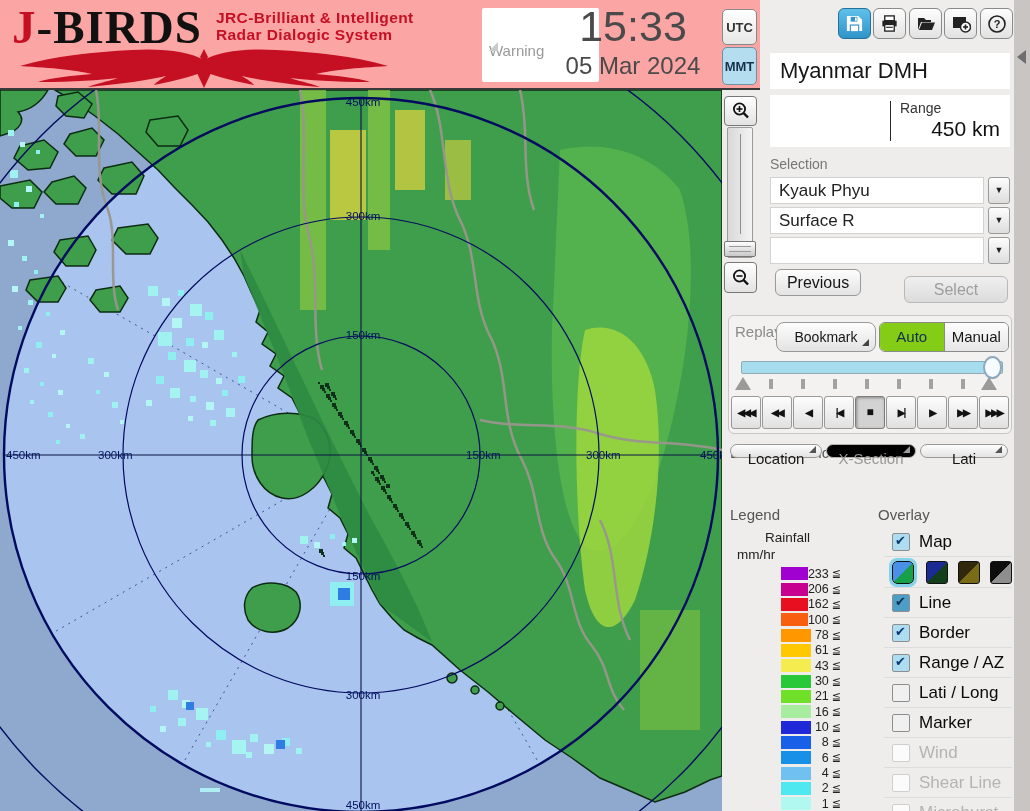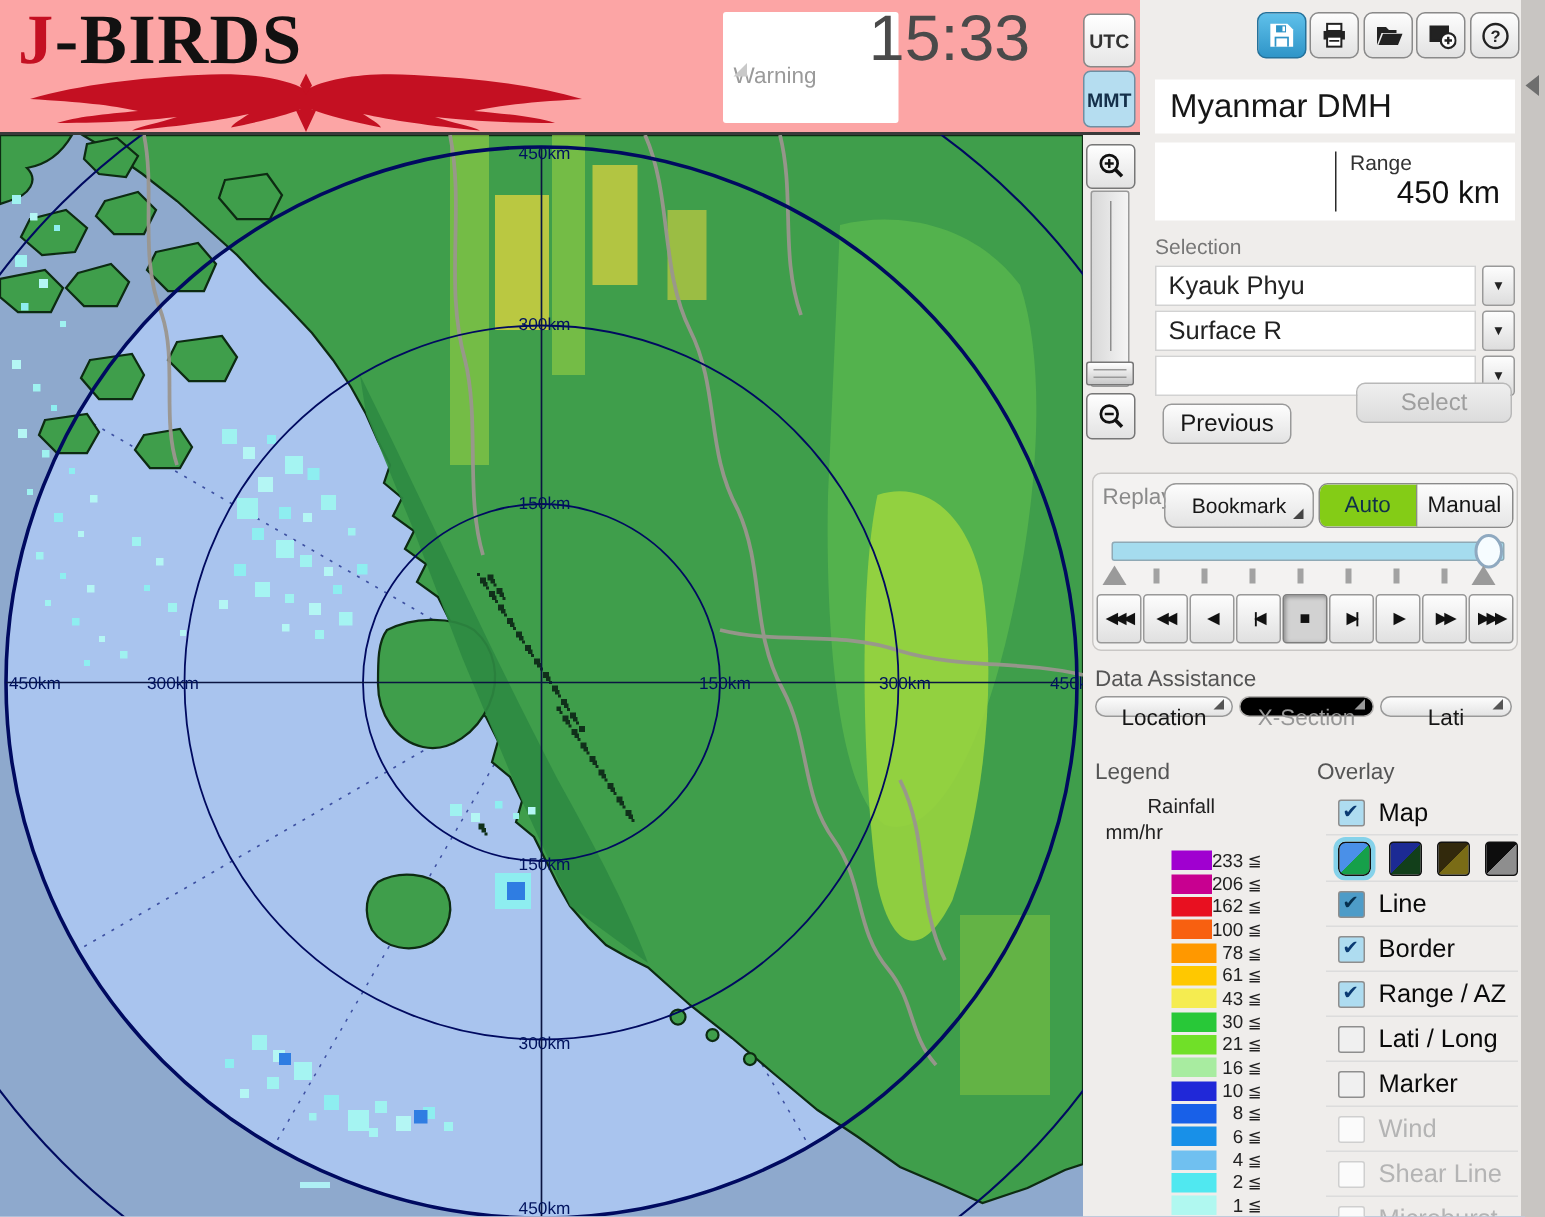--- a/index.html
+++ b/index.html
@@ -47,21 +47,21 @@
   #range-value{right:10px;top:22px;font-size:21px;color:#111;}
   #selection-label{left:770px;top:156px;font-size:14px;color:#777;}
   .dd-field{left:770px;width:214px;height:27px;background:#fff;border:1px solid #d2d2d2;
     box-sizing:border-box;font-size:17px;color:#222;line-height:25px;padding-left:8px;}
   .dd-arrow{left:988px;width:22px;height:27px;border:1px solid #999;border-radius:3px;
     background:linear-gradient(#fdfdfd,#dddddd);box-sizing:border-box;
     text-align:center;line-height:25px;font-size:9px;color:#222;}
   .btn{border:1px solid #999;border-radius:6px;background:linear-gradient(#fdfdfd,#e3e3e3);
     box-sizing:border-box;text-align:center;color:#161616;}
   #previous-btn{left:775px;top:269px;width:86px;height:27px;font-size:16px;line-height:25px;}
-  #select-btn{left:904px;top:255px;width:104px;height:27px;font-size:16px;line-height:25px;
+  #select-btn{left:904px;top:276px;width:104px;height:27px;font-size:16px;line-height:25px;
     color:#9e9e9e;background:linear-gradient(#efefef,#dcdcdc);border-color:#b8b8b8;}
 
   
   #replay-box{left:728px;top:315px;width:282px;height:117px;border:1px solid #c9c7c5;
     border-radius:6px;background:#f3f2f1;}
   #replay-label{left:6px;top:7px;font-size:15px;color:#8a8a8a;}
   #bookmark-btn{position:absolute;left:47px;top:6px;width:100px;height:30px;border-radius:8px;font-size:14px;line-height:28px;}
   #bookmark-fold{right:6px;bottom:5px;border-width:0 0 7px 7px;border-color:transparent transparent #444 transparent;}
   #mode-seg{position:absolute;left:150px;top:6px;width:130px;height:30px;border:1px solid #8a8a8a;
     border-radius:6px;overflow:hidden;display:flex;box-sizing:border-box;background:#fff;}
@@ -77,21 +77,21 @@
   #tri-left{left:6px;top:61px;} #tri-right{left:252px;top:61px;}
   .tick{position:absolute;top:63px;width:4px;height:10px;background:#a2a2a2;}
   #playback{position:absolute;left:2px;top:80px;width:278px;display:flex;gap:1px;}
   .pbtn{width:30px;height:33px;border:1px solid #999;border-radius:3px;box-sizing:border-box;
     background:linear-gradient(#fdfdfd,#e0e0e0);font-size:10px;font-weight:bold;color:#111;
     text-align:center;line-height:31px;letter-spacing:-2px;overflow:hidden;}
   .pbtn.pressed{background:#d2d2d2;border-color:#7d7d7d;box-shadow:inset 1px 1px 3px rgba(0,0,0,.35);font-size:12px;letter-spacing:0;}
 
   
   #da-label{left:730px;top:444px;font-size:15px;color:#555;}
-  .dabtn{top:464px;height:14px;border-radius:8px;font-size:15px;line-height:28px;}
+  .dabtn{top:444px;height:14px;border-radius:8px;font-size:15px;line-height:28px;}
   #location-btn{left:730px;width:92px;}
   #xsection-btn{left:826px;width:90px;background:#000000;color:#979797;border-color:#b2b0ae;}
   #track-btn{left:920px;width:88px;}
   .dafold{right:5px;bottom:4px;border-width:0 0 7px 7px;border-color:transparent transparent #555 transparent;}
 
   
   #legend-label{left:730px;top:506px;font-size:15px;color:#555;}
   #overlay-label{left:878px;top:506px;font-size:15px;color:#555;}
   #legend-quantity{left:737px;top:530px;font-size:13.5px;color:#222;margin-left:28px;}
   #legend-unit{left:737px;top:547px;font-size:13.5px;color:#222;}
@@ -388,32 +388,37 @@
 <div id="zoomout-btn" class="abs">
   <svg width="20" height="20" viewBox="0 0 20 20">
     <circle cx="8.5" cy="8" r="5.6" fill="none" stroke="#111" stroke-width="1.8"></circle>
     <line x1="12.7" y1="12.2" x2="17" y2="16.5" stroke="#111" stroke-width="2.4"></line>
     <line x1="5.5" y1="8" x2="11.5" y2="8" stroke="#111" stroke-width="1.6"></line>
   </svg>
 </div>
 
 <div id="header" class="abs">
   <div id="logo-title" class="abs"><span class="j">J</span><span>-BIRDS</span></div>
+  <div id="logo-sub" class="abs">
+    <div>JRC-Brilliant &amp; Intelligent</div>
+    <div>Radar  Dialogic  System</div>
+  </div>
   <div id="eagle" class="abs">
     <svg width="380" height="42" viewBox="0 0 380 42">
       <path fill="#c41022" d="M190,14 C176,6 150,2 118,4 C80,6 40,10 6,20 C40,22 60,24 78,28 C56,30 36,32 24,36 C60,36 86,34 104,32 C92,36 80,38 74,41 C108,38 134,34 152,30 C146,34 142,36 140,39 C160,35 176,31 186,27 L190,30 L194,27 C204,31 220,35 240,39 C238,36 234,34 228,30 C246,34 272,38 306,41 C300,38 288,36 276,32 C294,34 320,36 356,36 C344,32 324,30 302,28 C320,24 340,22 374,20 C340,10 300,6 262,4 C230,2 204,6 190,14 Z"></path>
       <path fill="#c41022" d="M186,11 L190,3 L194,11 L190,17 Z"></path>
       <path fill="#c41022" d="M183,27 L190,42 L197,27 Z"></path>
     </svg>
   </div>
   <div id="warning-btn" class="abs">
     <span>Warning</span>
     <span class="fold" id="warning-fold"></span>
   </div>
   <div id="clock-time" class="abs">15:33</div>
+  <div id="clock-date" class="abs">05 Mar 2024</div>
   <div id="utc-btn" class="abs tzbtn">UTC</div>
   <div id="mmt-btn" class="abs tzbtn">MMT</div>
 </div>
 
 <div id="tool-save" class="abs toolbtn">
   <svg width="19" height="19" viewBox="0 0 20 20">
     <path fill="#fff" d="M2,2 H14 L18,6 V18 H2 Z"></path>
     <rect x="6" y="3" width="7" height="5" fill="#2f95c8"></rect>
     <rect x="10.5" y="3.8" width="1.8" height="3.4" fill="#fff"></rect>
     <rect x="5" y="11" width="10" height="7" fill="#2f95c8"></rect>

